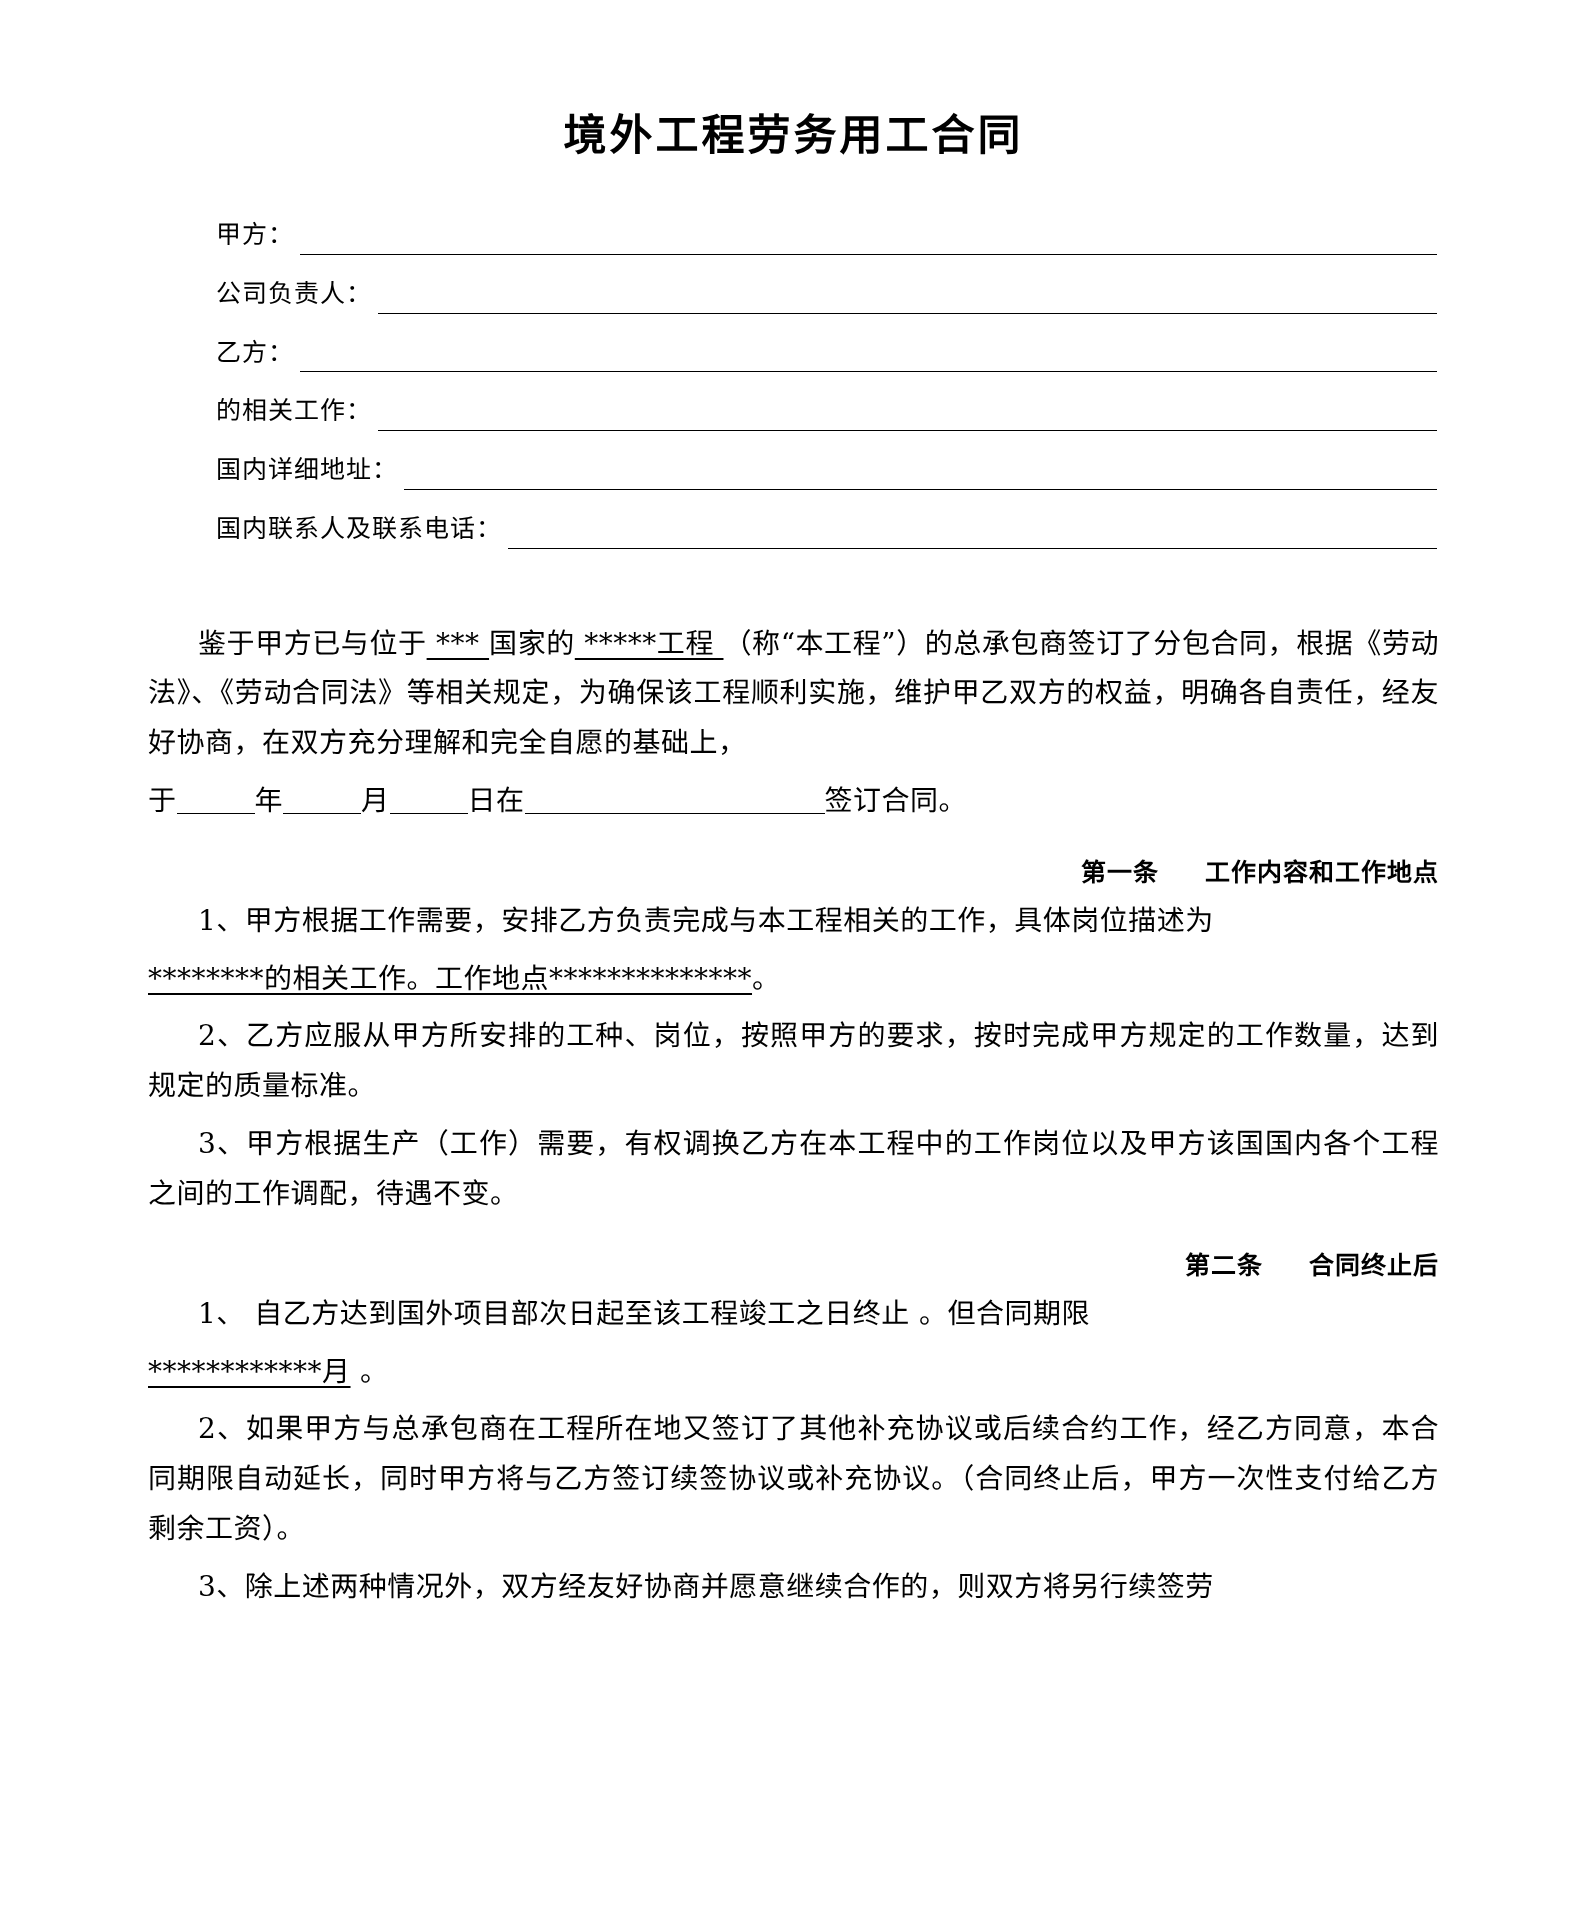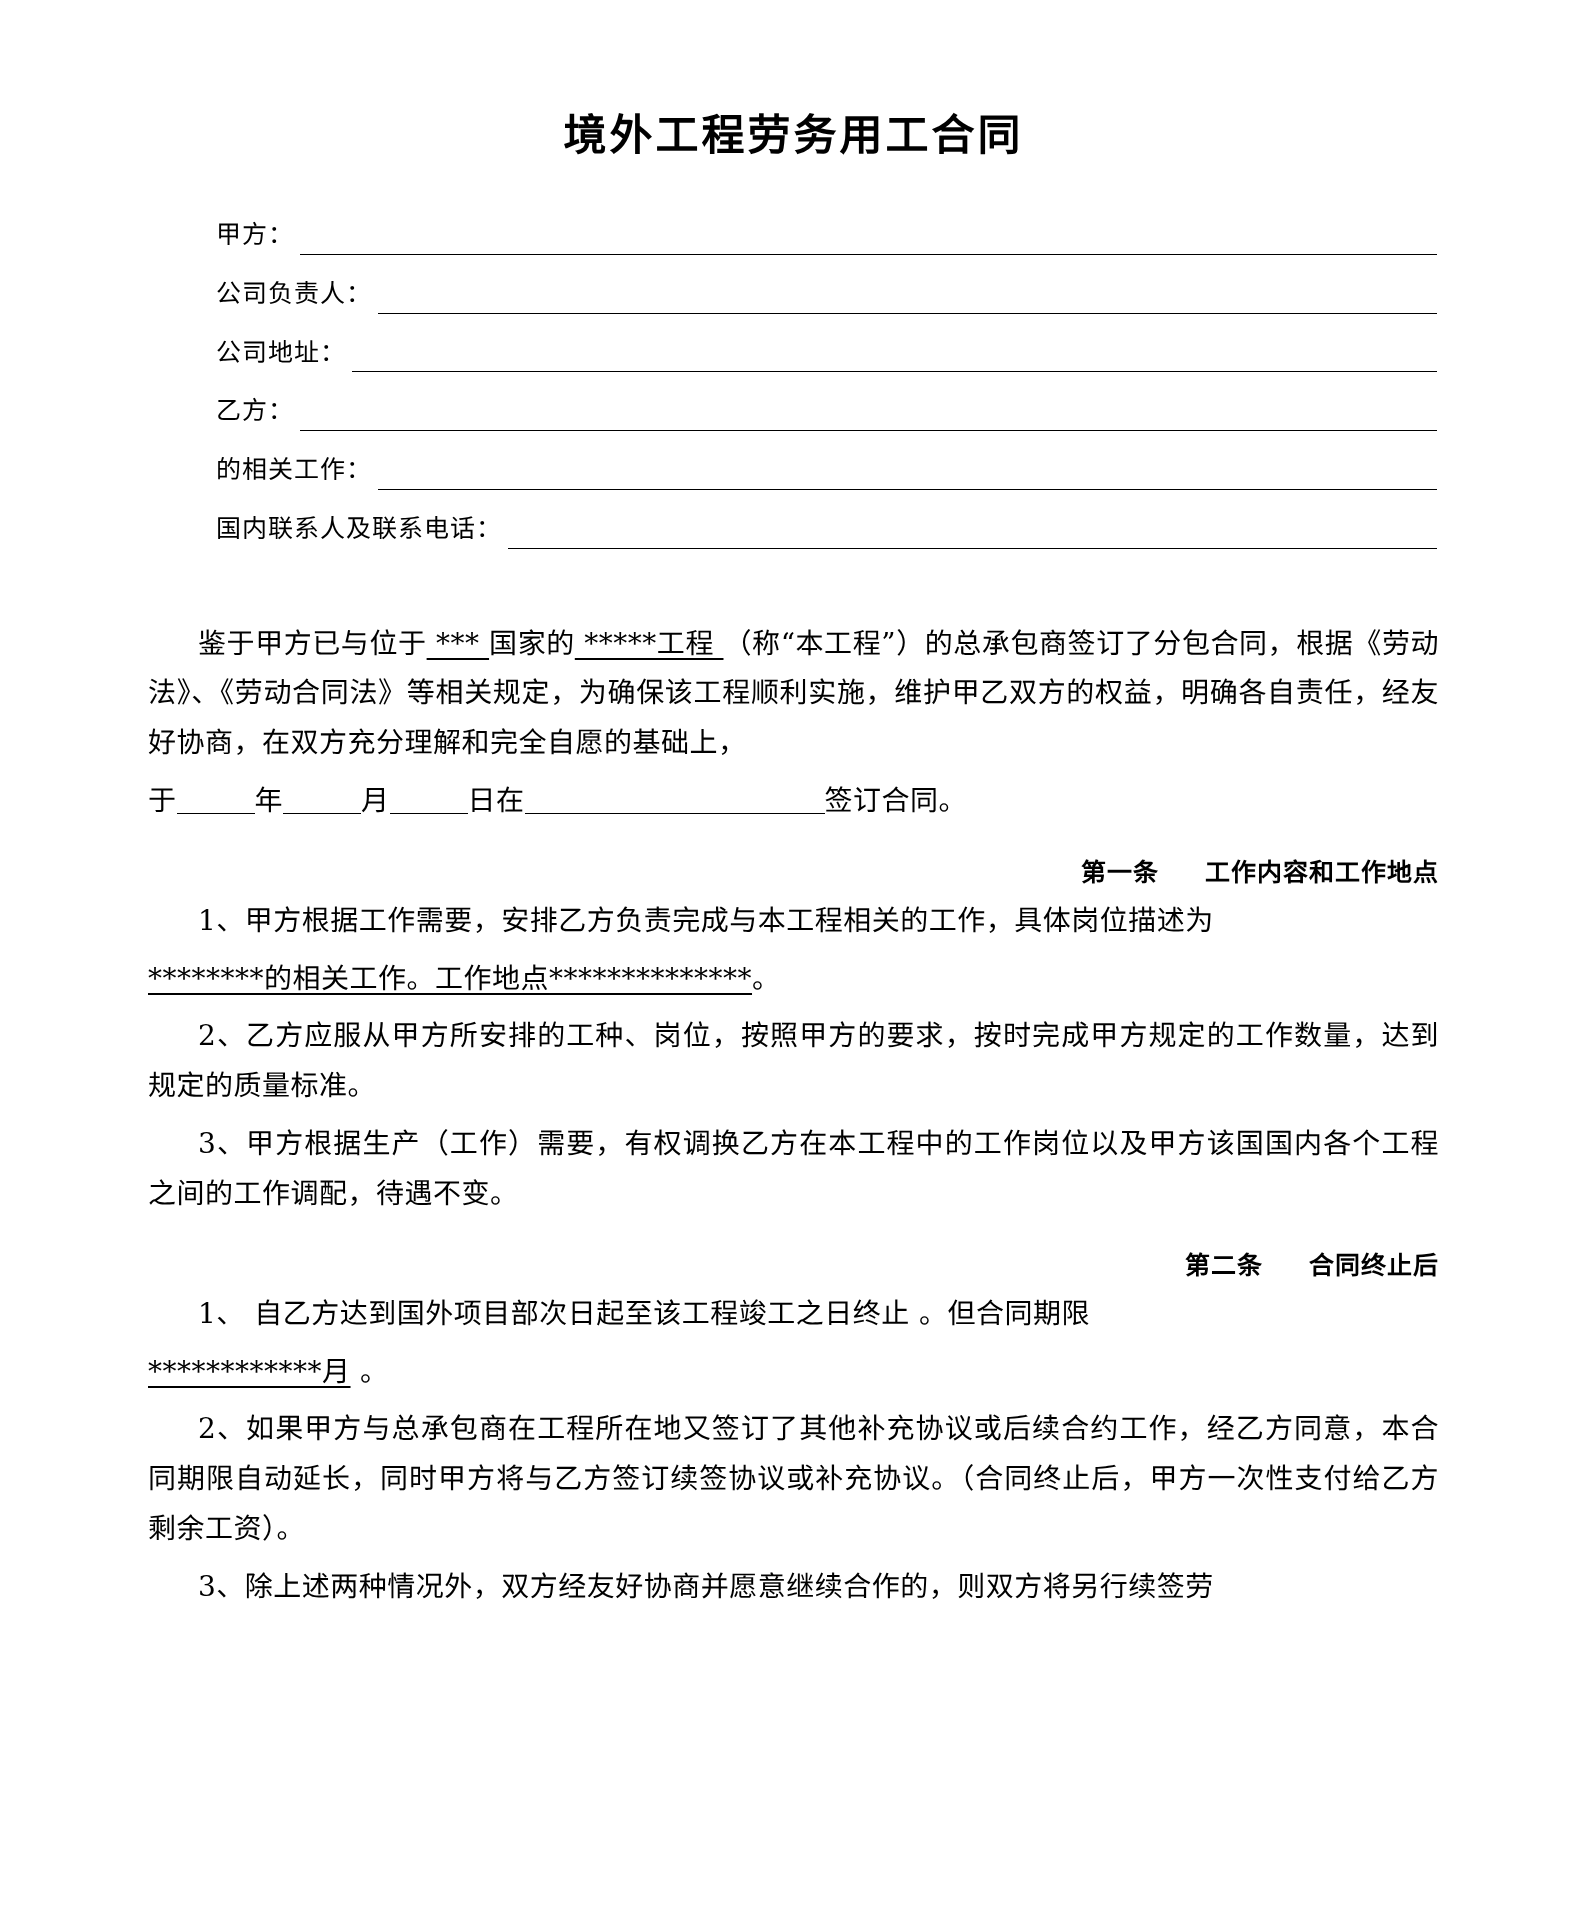--- a/index.html
+++ b/index.html
@@ -105,35 +105,35 @@
     <div class="party-row">
       <span class="party-label">甲方：</span>
       <span class="party-fill"></span>
     </div>
 
     <div class="party-row">
       <span class="party-label">公司负责人：</span>
       <span class="party-fill"></span>
     </div>
 
-    <div class="party-row">
-      <span class="party-label">公司地址：</span>
-      <span class="party-fill"></span>
-    </div>
 
     <div class="party-row">
       <span class="party-label">乙方：</span>
       <span class="party-fill"></span>
     </div>
 
     <div class="party-row">
       <span class="party-label">的相关工作：</span>
       <span class="party-fill"></span>
     </div>
 
+    <div class="party-row">
+      <span class="party-label">国内详细地址：</span>
+      <span class="party-fill"></span>
+    </div>
 
     <div class="party-row">
       <span class="party-label">国内联系人及联系电话：</span>
       <span class="party-fill"></span>
     </div>
 
   </div>
 
   <div class="spacer-top"></div>
 

